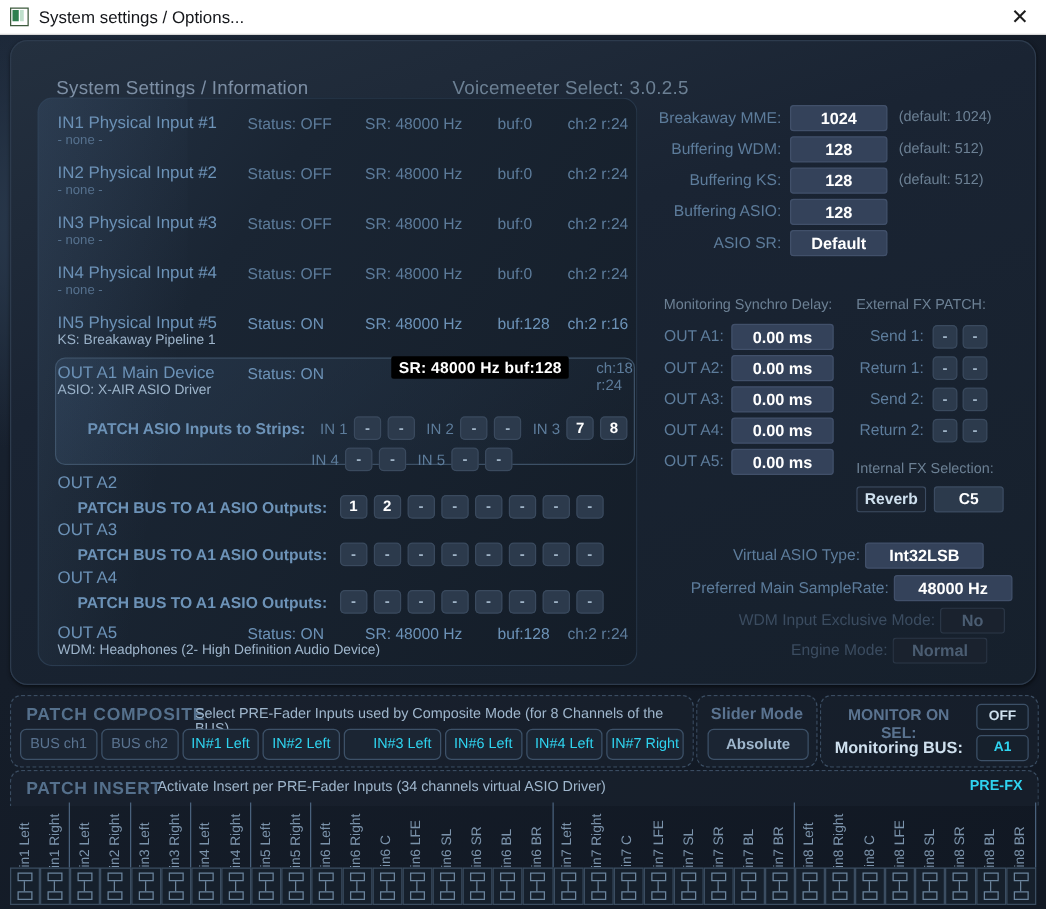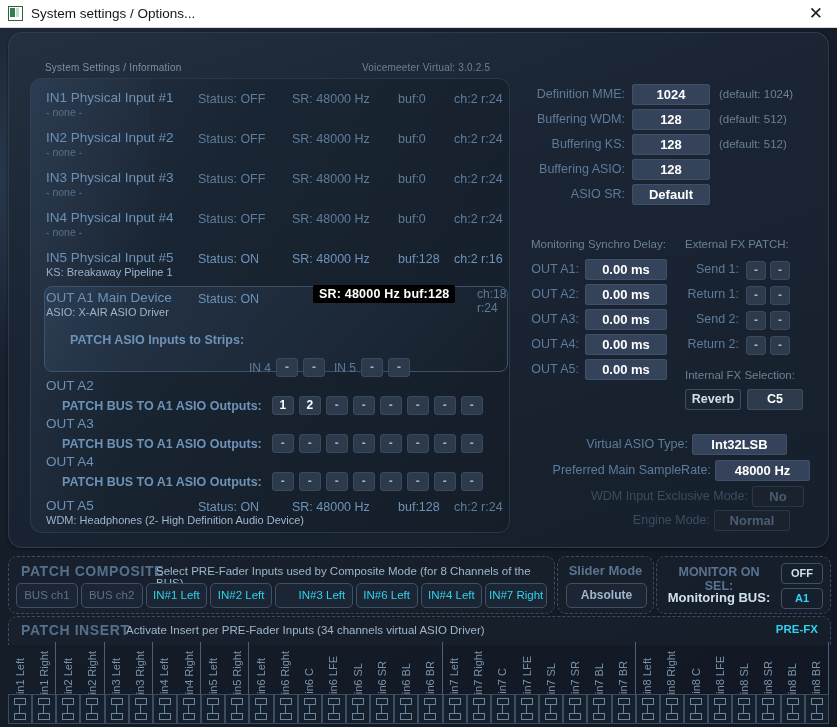--- a/index.html
+++ b/index.html
@@ -42,21 +42,21 @@
   }
 
   
   #frame{
     position:absolute;left:8px;top:4px;width:821px;height:516px;
     border-radius:14px;
     background:linear-gradient(160deg,#24303f 0%,#1a2433 38%,#16202c 100%);
     box-shadow:inset 0 0 0 1px #2d3b4d, 0 1px 3px rgba(0,0,0,.5);
   }
   .head-label{
-    position:absolute;top:34px;font-size:10px;color:#7d8fa5;letter-spacing:.2px;
+    position:absolute;top:34px;font-size:15px;color:#7d8fa5;letter-spacing:.2px;
   }
   #sys-info-label{left:45px;}
   #vm-version{left:362px;color:#6c8094;}
 
   
   #devpanel{
     position:absolute;left:30px;top:50px;width:480px;height:455px;
     border-radius:12px;
     background:linear-gradient(125deg,#233143 0%,#1a2533 30%,#141d28 100%);
     box-shadow:inset 0 0 0 1px #27374a;
@@ -211,21 +211,21 @@
   <div class="tb-icon"></div>
   <div class="tb-title">System settings / Options...</div>
   <div class="tb-close">✕</div>
 </div>
 
 <div id="app">
 
   <div id="frame"></div>
 
   <div class="head-label" id="sys-info-label">System Settings / Information</div>
-  <div class="head-label" id="vm-version">Voicemeeter Virtual: 3.0.2.5</div>
+  <div class="head-label" id="vm-version">Voicemeeter Select: 3.0.2.5</div>
 
   <div id="devpanel">
     <div id="dev-rows">
         <div class="dev-row" style="top: 12px;">
           <div class="dev-title">IN1 Physical Input #1</div>
           <div class="dev-sub dim">- none -</div>
         </div>
         <div class="dev-row" style="top: 52px;">
           <div class="dev-title">IN2 Physical Input #2</div>
           <div class="dev-sub dim">- none -</div>
@@ -248,20 +248,21 @@
     <div class="dev-row" style="top:212px;">
       <div class="dev-title">OUT A1 Main Device</div>
       <div class="dev-sub">ASIO: X-AIR ASIO Driver</div>
     </div>
     <div class="dev-stat on st-status" style="top:214px;">Status: ON</div>
     <div class="sr-hl">SR: 48000 Hz    buf:128</div>
     <div class="ch-after">ch:18 r:24</div>
 
     <div class="row-flex" style="position:absolute;left:40px;top:255px;">
       <span class="patch-label">PATCH ASIO Inputs to Strips:</span>
+      <span id="asio-row1" style="margin-left:8px;"><span class="in-label">IN 1</span><span class="pbtn dash">-</span><span class="pbtn dash">-</span><span class="in-label">IN 2</span><span class="pbtn dash">-</span><span class="pbtn dash">-</span><span class="in-label">IN 3</span><span class="pbtn act">7</span><span class="pbtn act">8</span></span>
     </div>
     <div class="row-flex" style="position:absolute;left:215px;top:280px;">
       <span id="asio-row2"><span class="in-label">IN 4</span><span class="pbtn dash">-</span><span class="pbtn dash">-</span><span class="in-label">IN 5</span><span class="pbtn dash">-</span><span class="pbtn dash">-</span></span>
     </div>
 
     <div id="out-groups">
         <div class="dev-row" style="top: 300px;">
           <div class="dev-title">OUT A2</div>
         </div>
         <div class="row-flex" style="position: absolute; left: 32px; top: 318px;">
@@ -308,21 +309,21 @@
       <div class="dev-stat st-sr" style="top: 134px;">SR: 48000 Hz</div>
       <div class="dev-stat st-buf" style="top: 134px;">buf:0</div>
       <div class="dev-stat st-ch" style="top: 134px;">ch:2  r:24</div>
       <div class="dev-stat st-status on" style="top: 174px;">Status: ON</div>
       <div class="dev-stat st-sr on" style="top: 174px;">SR: 48000 Hz</div>
       <div class="dev-stat st-buf on" style="top: 174px;">buf:128</div>
       <div class="dev-stat st-ch on" style="top: 174px;">ch:2  r:16</div>
     </div>
 
   <div id="buffering-block">
-      <div class="r-label" style="position: absolute; left: 500px; top: 59px; width: 125px;">Definition MME:</div>
+      <div class="r-label" style="position: absolute; left: 500px; top: 59px; width: 125px;">Breakaway MME:</div>
       <div class="r-field" style="position: absolute; left: 632px; top: 56px; width: 78px; height: 21px; line-height: 21px;">1024</div>
       <div class="r-default" style="position: absolute; left: 719px; top: 60px;">(default: 1024)</div>
       <div class="r-label" style="position: absolute; left: 500px; top: 84px; width: 125px;">Buffering WDM:</div>
       <div class="r-field" style="position: absolute; left: 632px; top: 81px; width: 78px; height: 21px; line-height: 21px;">128</div>
       <div class="r-default" style="position: absolute; left: 719px; top: 85px;">(default: 512)</div>
       <div class="r-label" style="position: absolute; left: 500px; top: 109px; width: 125px;">Buffering KS:</div>
       <div class="r-field" style="position: absolute; left: 632px; top: 106px; width: 78px; height: 21px; line-height: 21px;">128</div>
       <div class="r-default" style="position: absolute; left: 719px; top: 110px;">(default: 512)</div>
       <div class="r-label" style="position: absolute; left: 500px; top: 134px; width: 125px;">Buffering ASIO:</div>
       <div class="r-field" style="position: absolute; left: 632px; top: 131px; width: 78px; height: 21px; line-height: 21px;">128</div>

